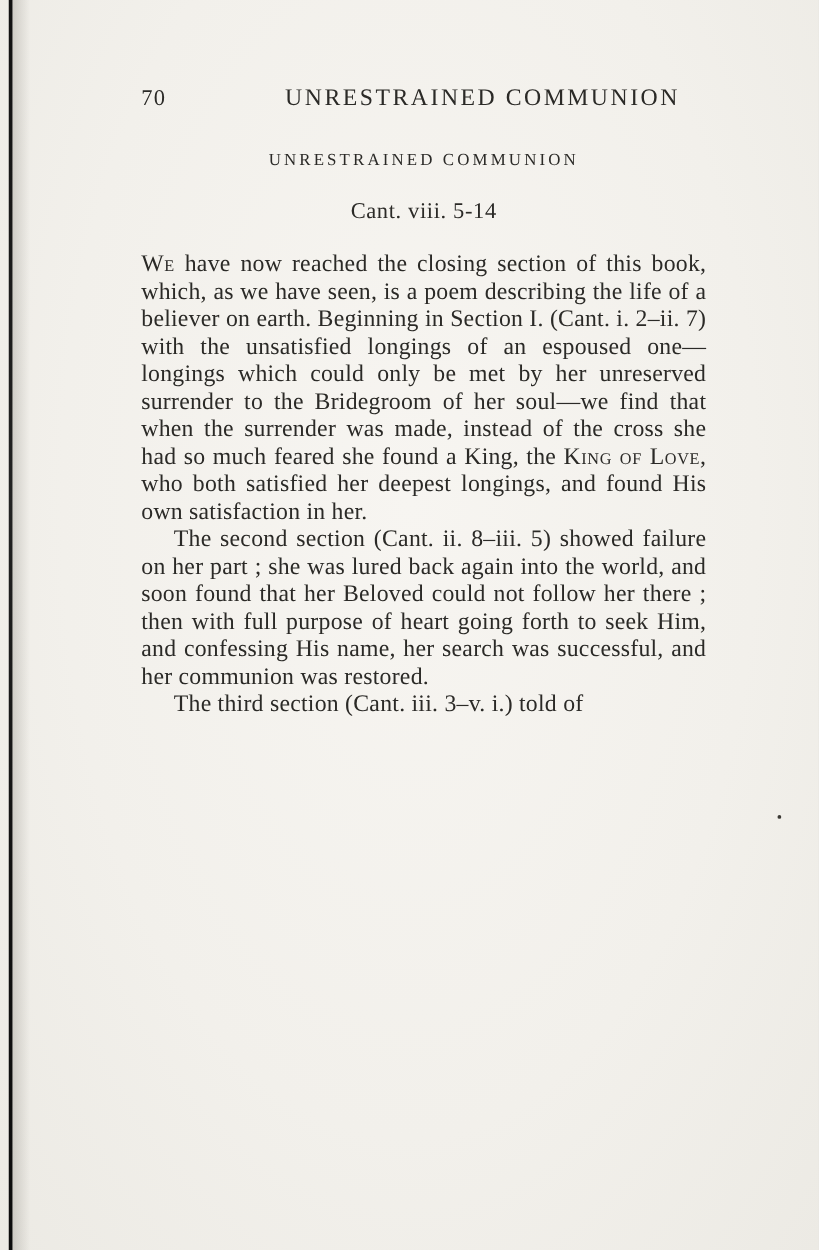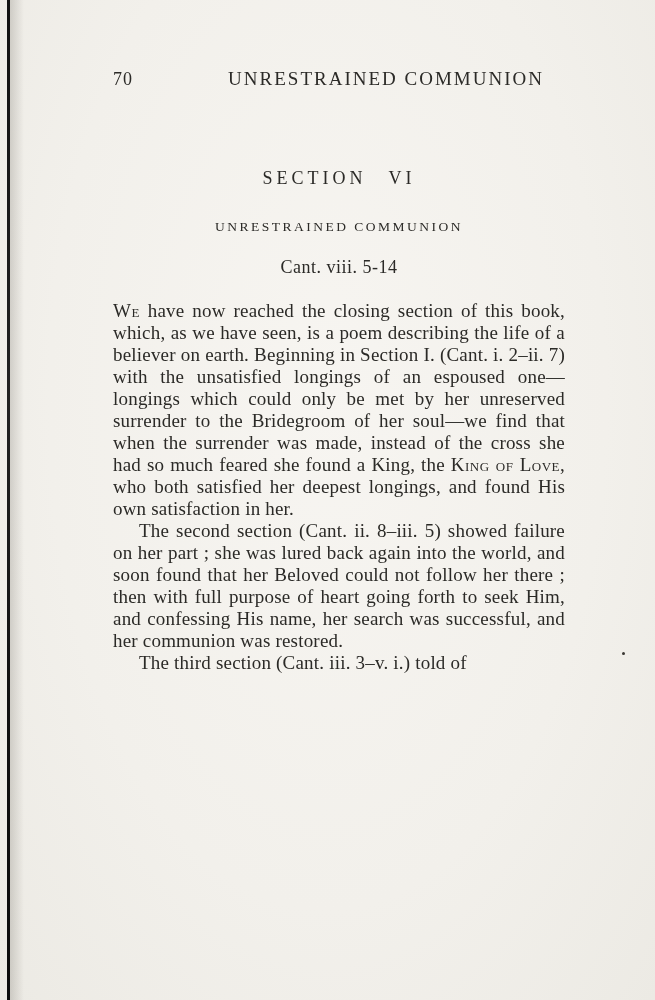--- a/index.html
+++ b/index.html
@@ -114,21 +114,20 @@
   <div class="binding-shadow"></div>
   <div class="stray-dot"></div>
 
   <div class="content">
 
     <div class="running-header">
       <span class="page-num">70</span>
       <span class="head-title">UNRESTRAINED COMMUNION</span>
     </div>
 
-    <h1 class="section-title">SECTION VI</h1>
 
     <h2 class="section-subtitle">UNRESTRAINED COMMUNION</h2>
 
     <div class="scripture-ref">Cant. viii. 5-14</div>
 
     <p class="para first"><span class="smallcaps">We</span><span> have now reached the closing section of this book, which, as we have seen, is a poem describing the life of a believer on earth. Beginning in Section I. (Cant. i. 2–ii. 7) with the unsatisfied longings of an espoused one—longings which could only be met by her unreserved surrender to the Bridegroom of her soul—we find that when the surrender was made, instead of the cross she had so much feared she found a King, the </span><span class="smallcaps">King of Love</span><span>, who both satisfied her deepest longings, and found His own satisfaction in her.</span></p>
 
     <p class="para indent">The second section (Cant. ii. 8–iii. 5) showed failure on her part ; she was lured back again into the world, and soon found that her Beloved could not follow her there ; then with full purpose of heart going forth to seek Him, and confessing His name, her search was successful, and her communion was restored.</p>
 
     <p class="para indent">The third section (Cant. iii. 3–v. i.) told of</p>

